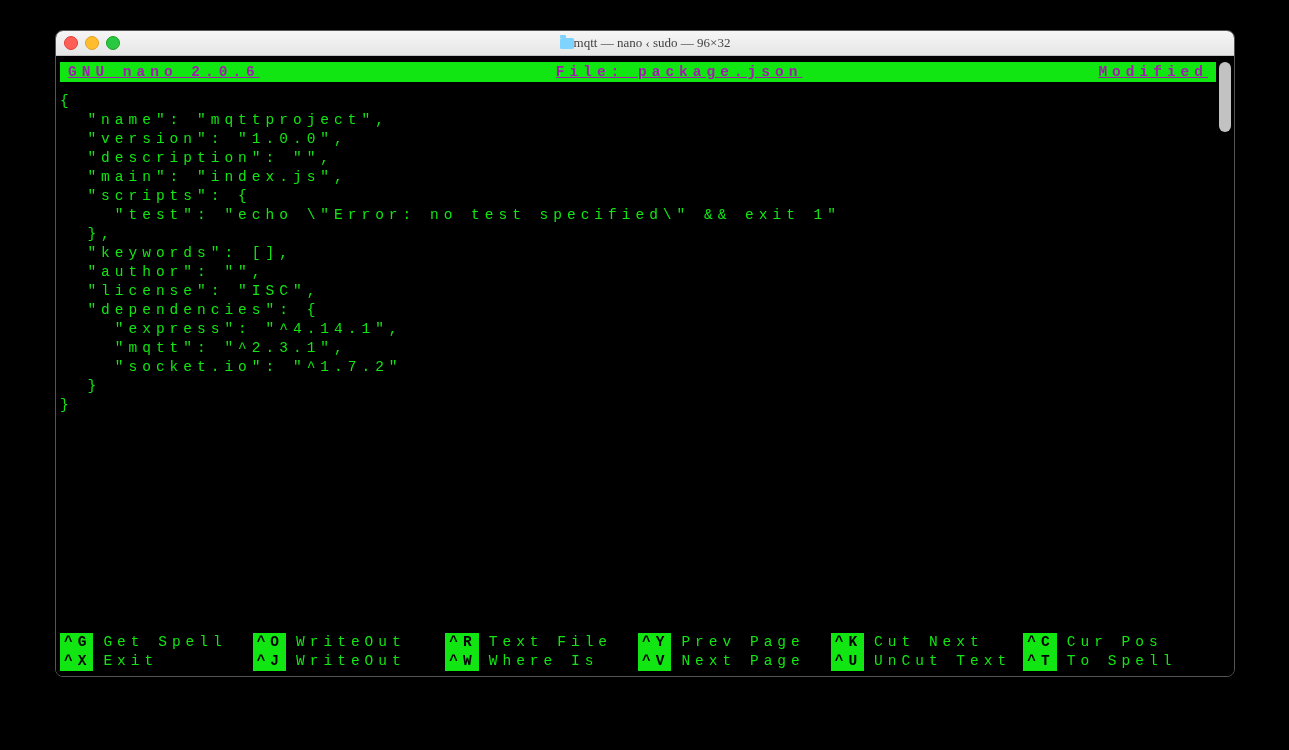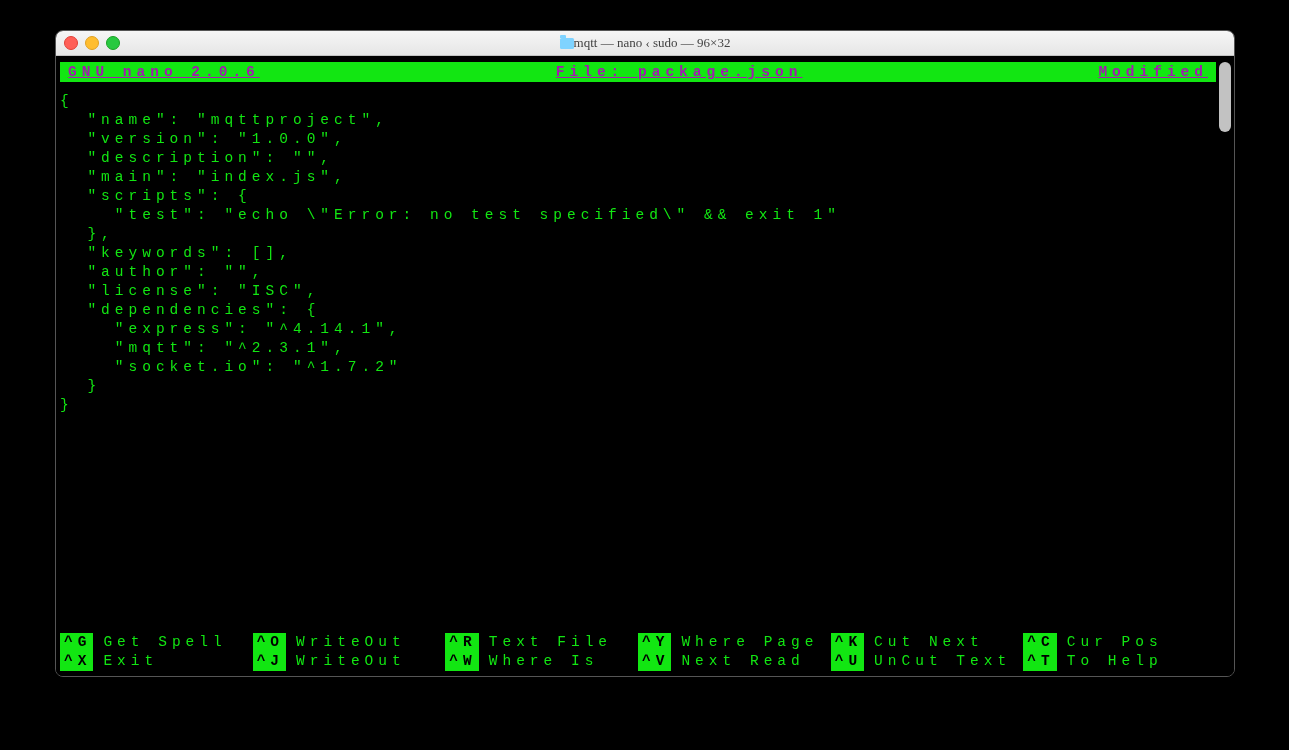--- a/index.html
+++ b/index.html
@@ -183,31 +183,31 @@
     "mqtt": "^2.3.1",
     "socket.io": "^1.7.2"
   }
 }</div>
 
     <div class="footer">
       <div class="footer-row" id="footer-row-1">
           <div class="footer-cell"><span class="key">^G</span><span>Get Spell</span></div>
           <div class="footer-cell"><span class="key">^O</span><span>WriteOut</span></div>
           <div class="footer-cell"><span class="key">^R</span><span>Text File</span></div>
-          <div class="footer-cell"><span class="key">^Y</span><span>Where Page</span></div>
+          <div class="footer-cell"><span class="key">^Y</span><span>Prev Page</span></div>
           <div class="footer-cell"><span class="key">^K</span><span>Cut Next</span></div>
           <div class="footer-cell"><span class="key">^C</span><span>Cur Pos</span></div>
         </div>
       <div class="footer-row" id="footer-row-2">
           <div class="footer-cell"><span class="key">^X</span><span>Exit</span></div>
           <div class="footer-cell"><span class="key">^J</span><span>WriteOut</span></div>
           <div class="footer-cell"><span class="key">^W</span><span>Where Is</span></div>
-          <div class="footer-cell"><span class="key">^V</span><span>Next Read</span></div>
+          <div class="footer-cell"><span class="key">^V</span><span>Next Page</span></div>
           <div class="footer-cell"><span class="key">^U</span><span>UnCut Text</span></div>
-          <div class="footer-cell"><span class="key">^T</span><span>To Help</span></div>
+          <div class="footer-cell"><span class="key">^T</span><span>To Spell</span></div>
         </div>
     </div>
 
     <div class="scroll">
       <div class="scroll-thumb"></div>
     </div>
   </div>
 </div>
 
 </body></html>

